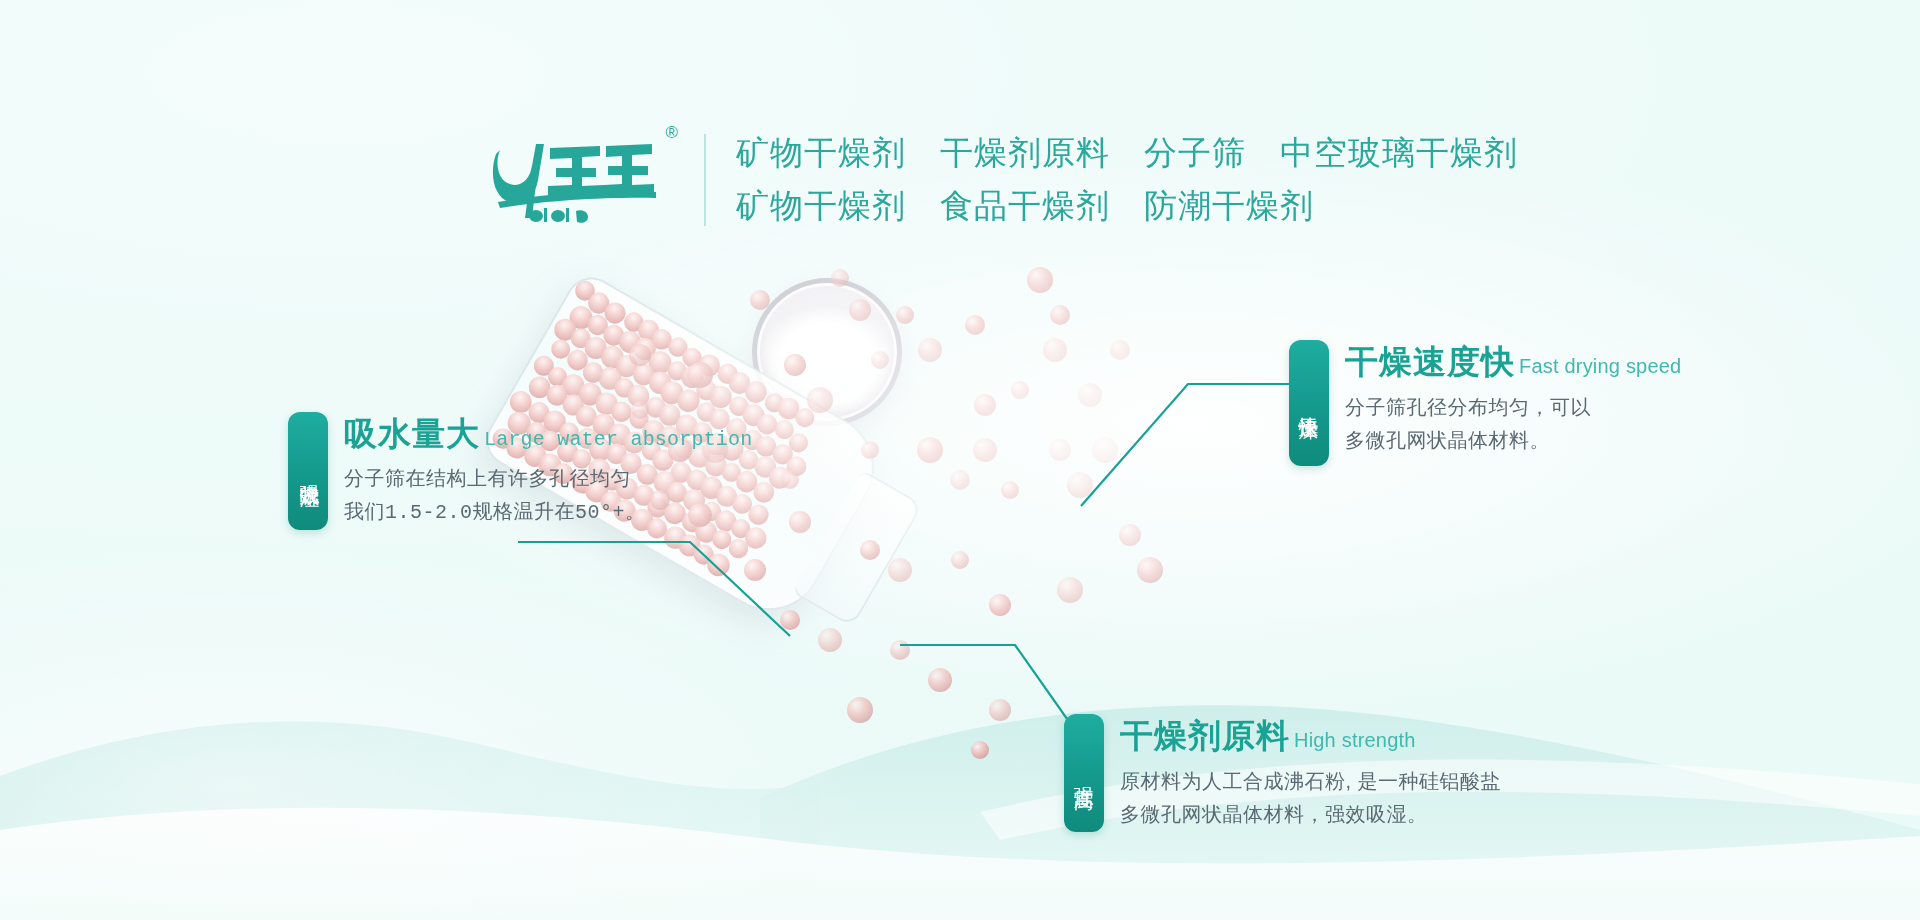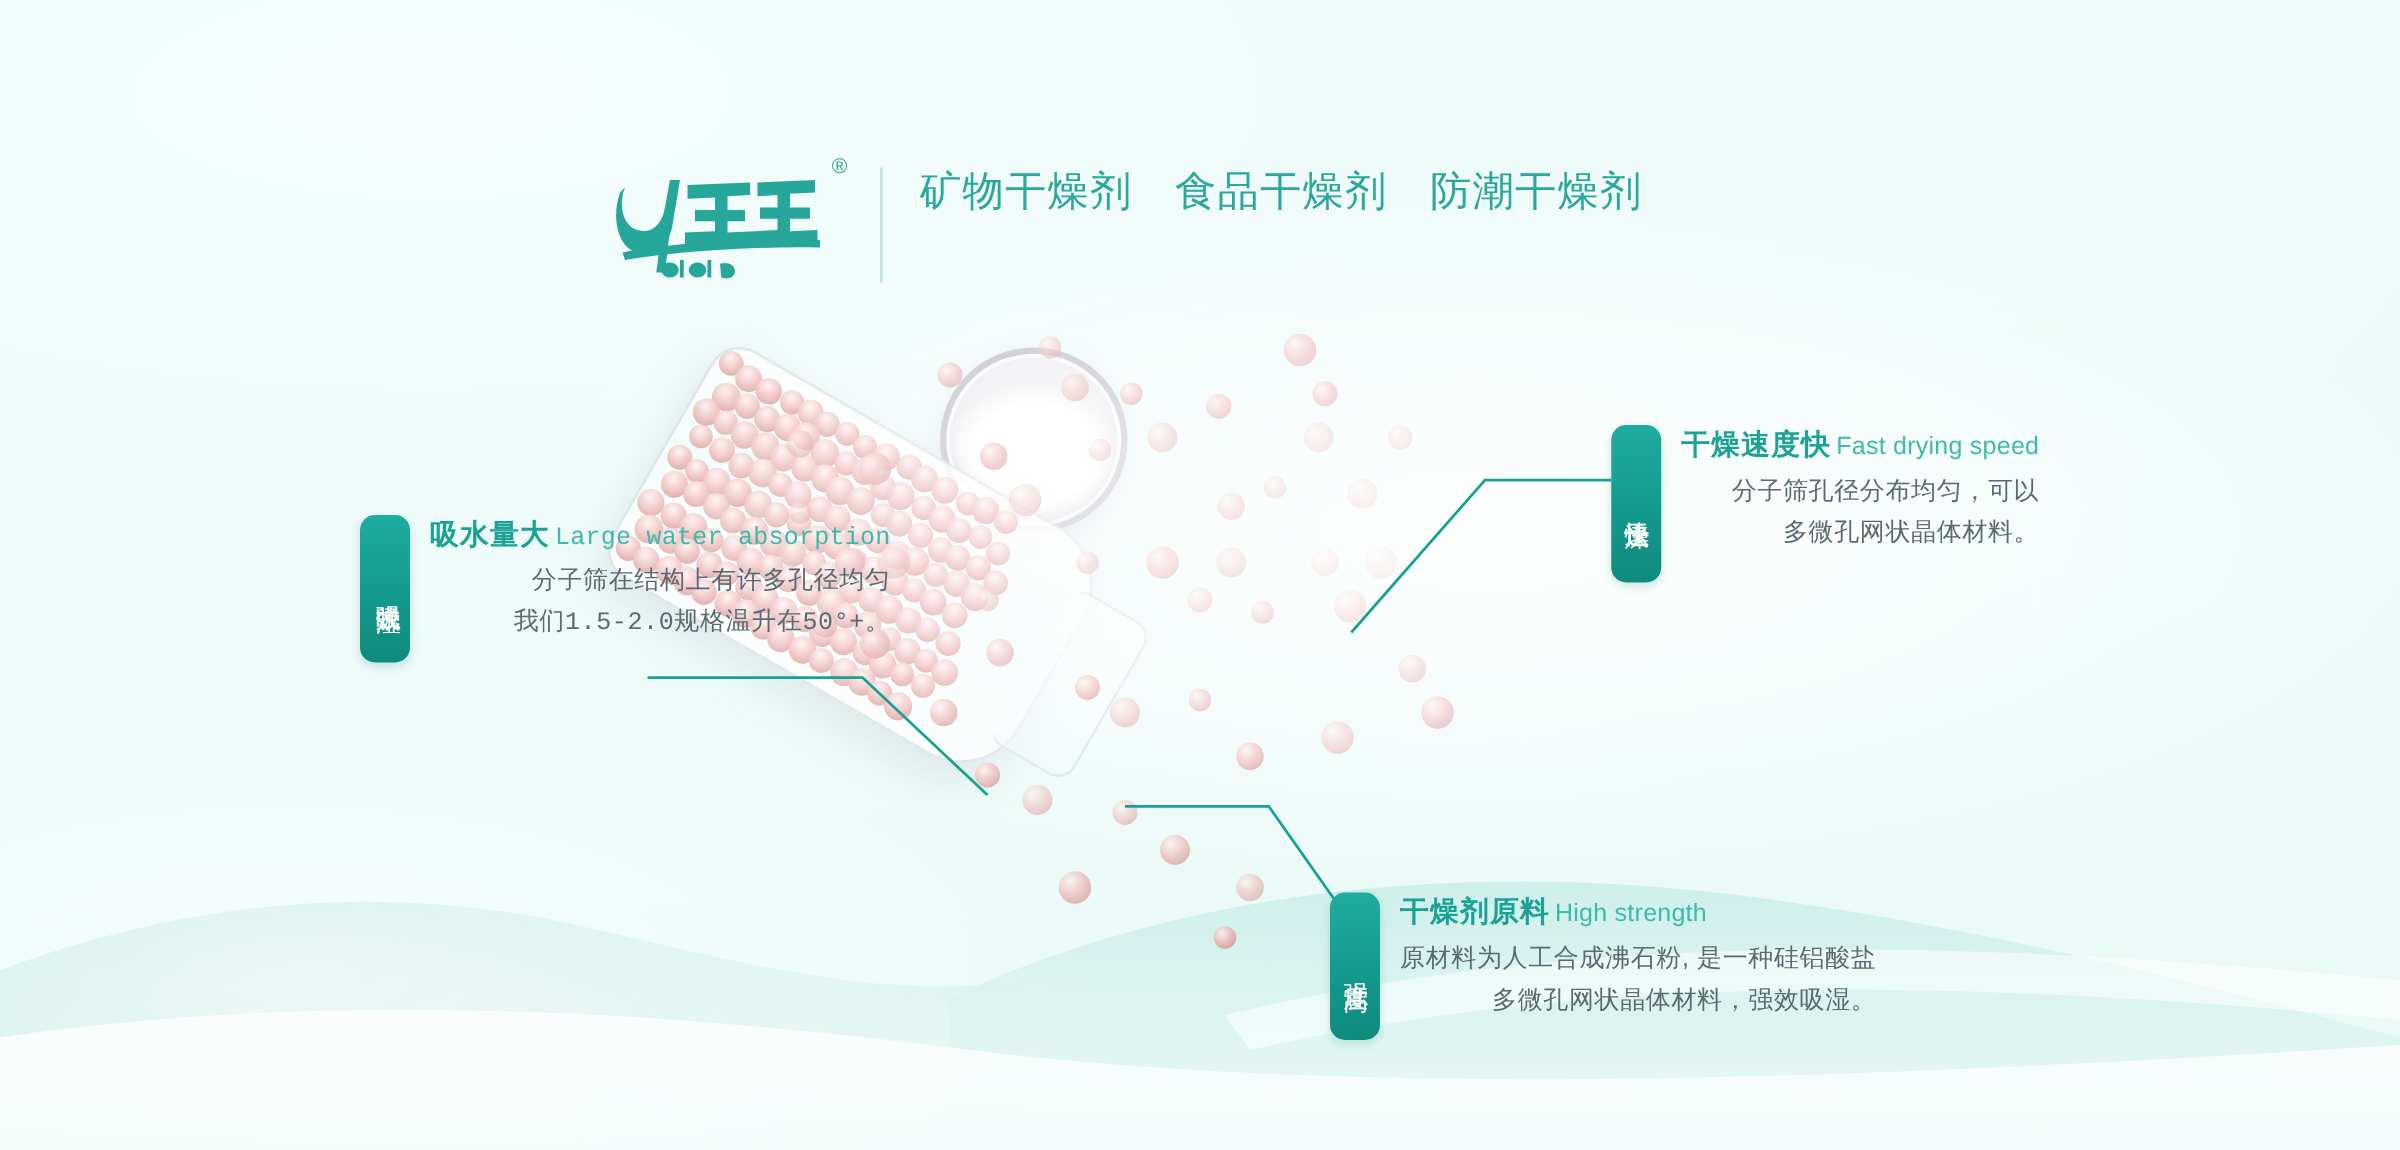--- a/index.html
+++ b/index.html
@@ -111,38 +111,37 @@
     display:flex; align-items:center; justify-content:center;
     height:118px;
   }
   .badge.tall { height:126px; }
 
   .ctext { margin-left:16px; }
 
   .ctitle-row { display:flex; align-items:baseline; white-space:nowrap; }
   .ctitle {
     color:#1aa294;
-    font-size:23px;
+    font-size:33px;
     font-weight:bold;
     letter-spacing:1px;
   }
   .csub {
     color:#3fb9ae;
     font-size:20px;
     margin-left:4px;
     letter-spacing:.2px;
   }
   .cbody {
     margin-top:6px;
     color:#5a6a72;
     font-size:20px;
     line-height:33px;
     letter-spacing:.5px;
     white-space:nowrap;
-    text-align:right;
   }
 
   
   .lines { position:absolute; left:0; top:0; width:1920px; height:920px; pointer-events:none; }
 </style>
 </head>
 <body>
 
 <div class="stage">
 
@@ -423,20 +422,21 @@
           <path d="M52,80 L55,80 L55,94 L52,94 Z"></path>
           <path d="M74,80 L77,80 L77,94 L74,94 Z"></path>
         </g>
       </svg>
       <span class="logo-reg">®</span>
     </div>
 
     <div class="hdr-divider"></div>
 
     <div class="hdr-lines">
+      <div class="hdr-line">矿物干燥剂　干燥剂原料　分子筛　中空玻璃干燥剂</div>
       <div class="hdr-line">矿物干燥剂　食品干燥剂　防潮干燥剂</div>
     </div>
   </div>
 
   <div class="callout" style="left:288px; top:412px;font-family:Liberation Mono, monospace;">
     <div class="row">
       <div class="badge">强效吸湿</div>
       <div class="ctext">
         <div class="ctitle-row">
           <span class="ctitle">吸水量大</span>

